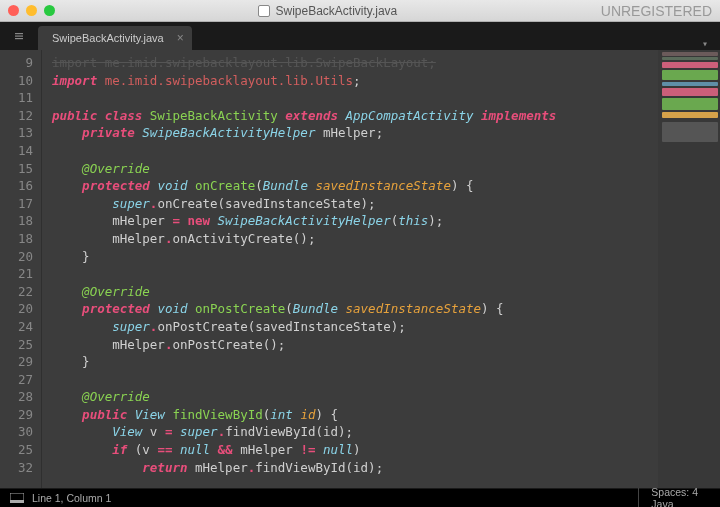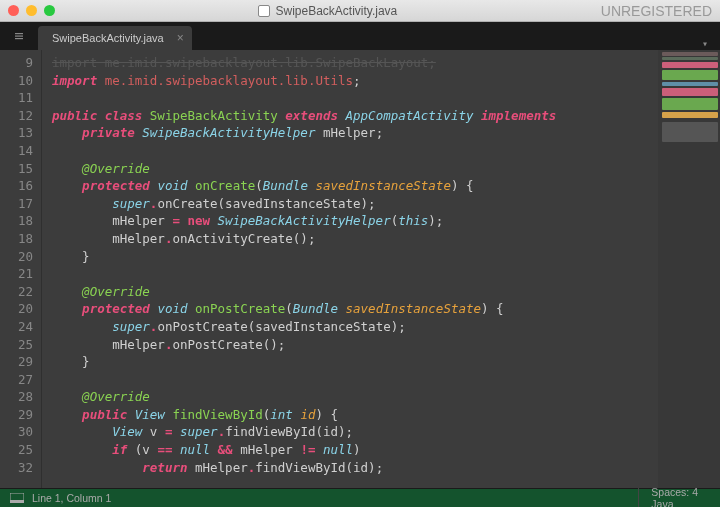--- a/index.html
+++ b/index.html
@@ -55,21 +55,21 @@
 .mm-box { position:absolute; right:2px; width:56px; border-radius:1px; }
 .kw { color:#e84e7b; font-weight:bold; }
 .kw-it { color:#e84e7b; font-style:italic; font-weight:bold; }
 .type { color:#8bd4e8; font-style:italic; }
 .fn { color:#8ad352; }
 .param { color:#e7a23c; font-style:italic; }
 .ann { color:#8ad352; font-style:italic; }
 .pkg { color:#d25e5e;margin-top:24px; }
 .dim { color:#6b6b6b; text-decoration:line-through; opacity:.55; }
 .statusbar {
-  height:19px; background:#14532d; border-top:1px solid #1a1a1a;
+  height:19px; background:#000000; border-top:1px solid #1a1a1a;
   display:flex; align-items:center; color:#aaa;
   font-family:-apple-system,sans-serif; font-size:10.5px;
   padding:0 10px;
 }
 .statusbar .sb-icon { margin-right:8px; display:inline-flex; }
 .statusbar .sb-right { margin-left:auto; display:flex;flex-direction:column; }
 .statusbar .sb-cell { padding:0 12px; border-left:1px solid #444; }
 </style>
 </head>
 <body>

